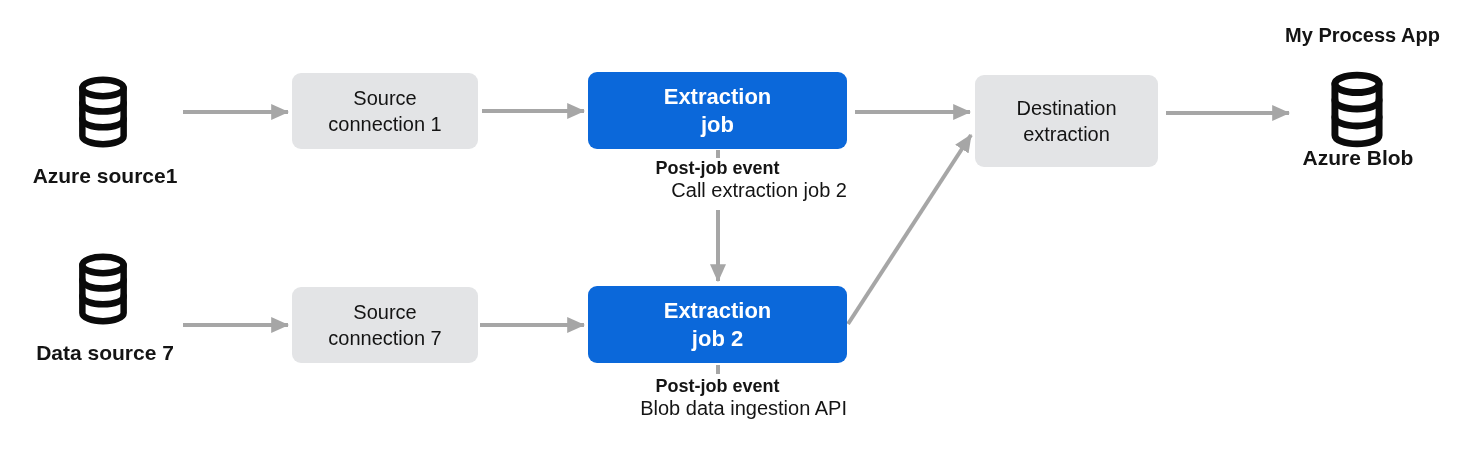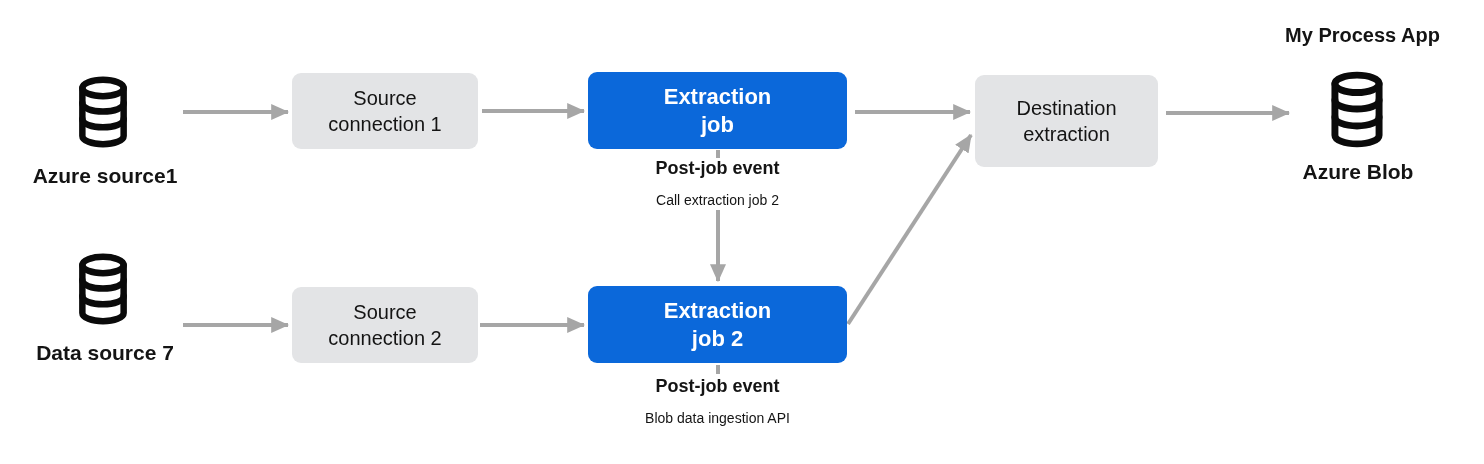--- a/index.html
+++ b/index.html
@@ -30,21 +30,21 @@
   .ln { display: block; }
 
   .icon-wrap { position: absolute; color: var(--icon-black, #0a0a0a); }
   .icon-wrap svg { width: 100%; height: 100%; display: block; }
 
   .entity-label { position: absolute; text-align: center; font-weight: bold; color: var(--text-dark, #141414); font-size: 21px; line-height: 1.3; }
   .app-title { position: absolute; text-align: center; font-weight: bold; color: var(--text-dark, #141414); font-size: 20px; }
 
   .postjob { position: absolute; text-align: center; color: var(--text-dark, #141414); }
   .pj-title { font-weight: bold; font-size: 18px; text-align: center; }
-  .pj-sub { font-size: 14px; margin-top: 13px; }
+  .pj-sub { font-size: 20px; margin-top: 0; text-align: right; }
 </style>
 </head>
 <body>
 
 <div class="canvas">
 
   <svg class="connectors" viewBox="0 0 1484 464" xmlns="http://www.w3.org/2000/svg" aria-hidden="true">
     <defs>
       <marker id="ah" markerWidth="4.5" markerHeight="4" refX="4.2" refY="2" orient="auto" markerUnits="strokeWidth">
         <path class="ah-fill" d="M0,0 L4.5,2 L0,4 Z"></path>
@@ -97,21 +97,21 @@
   </div>
 
   <div class="postjob" style="left:588px; top:158px; width:259px;">
     <div class="pj-title">Post-job event</div>
     <div class="pj-sub">Call extraction job 2</div>
   </div>
 
   <div class="node node-gray" style="left:292px; top:287px; width:186px; height:76px;">
     <div>
       <span class="ln">Source</span>
-      <span class="ln">connection 2</span>
+      <span class="ln">connection 7</span>
     </div>
   </div>
 
   <div class="node node-blue" style="left:588px; top:286px; width:259px; height:77px;">
     <div>
       <span class="ln">Extraction</span>
       <span class="ln">job 2</span>
     </div>
   </div>
 
@@ -129,17 +129,17 @@
 
   <div class="app-title" style="left:1265px; top:24px; width:195px;">My Process App</div>
   <div class="icon-wrap" style="left:1326px; top:71px; width:62px; height:77px;">
     <svg viewBox="0 0 24 30" fill="none" stroke="currentColor" stroke-width="2.7" stroke-linecap="round">
       <ellipse cx="12" cy="5" rx="8.6" ry="3.4"></ellipse>
       <path d="M3.4 5 v20 c0 1.9 3.85 3.4 8.6 3.4 s8.6 -1.5 8.6 -3.4 v-20"></path>
       <path d="M3.4 11.4 c0 1.9 3.85 3.4 8.6 3.4 s8.6 -1.5 8.6 -3.4"></path>
       <path d="M3.4 18 c0 1.9 3.85 3.4 8.6 3.4 s8.6 -1.5 8.6 -3.4"></path>
     </svg>
   </div>
-  <div class="entity-label" style="left:1282px; top:158px; width:152px;">
+  <div class="entity-label" style="left:1282px; top:144px; width:152px;">
     <span class="ln">Azure Blob</span>
   </div>
 
 </div>
 
 </body></html>

